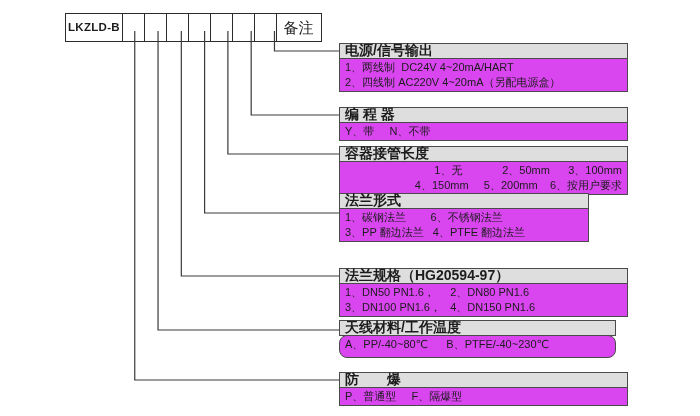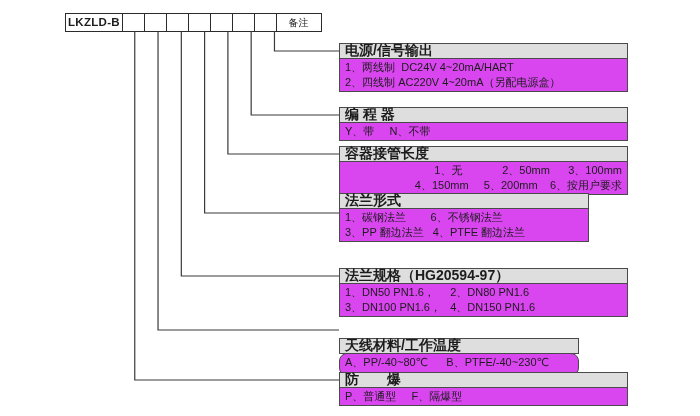--- a/index.html
+++ b/index.html
@@ -3,27 +3,27 @@
 <meta charset="utf-8">
 <style>
   html,body{margin:0;padding:0;background:#ffffff;}
   #canvas{
     position:relative;width:700px;height:416px;background:#ffffff;overflow:hidden;
     font-family:"Liberation Sans","DejaVu Sans",sans-serif;color:#1c1c1c;
   }
   
   .toprow{position:absolute;left:65px;top:13px;height:19px;display:flex;align-items:stretch;}
   .tbox{
-    box-sizing:border-box;border:1.5px solid #2b2b2b;background:#fff;height:19px;
+    box-sizing:border-box;border:1.5px solid #2b2b2b;background:#fff;height:29px;
     display:flex;align-items:center;justify-content:center;
     font-size:11.5px;line-height:11.5px;white-space:pre;
   }
   .tbox.model{width:58px;font-weight:bold;letter-spacing:.3px;}
   .tbox.cell{width:23.5px;margin-left:-1.5px;}
-  .tbox.remark{width:46px;margin-left:-1.5px;font-size:10px;}
+  .tbox.remark{width:46px;margin-left:-1.5px;font-size:15px;}
   
   #connectors{position:absolute;left:0;top:0;width:700px;height:416px;pointer-events:none;}
   
   .section{position:absolute;left:339px;width:289px;}
   .sec-header{
     box-sizing:border-box;height:16px;background:#dedede;border:1px solid #4a4a4a;
     font-size:14px;font-weight:bold;line-height:13.5px;padding:0 5px;white-space:pre;
     display:flex;align-items:center;
   }
   .sec-body{
@@ -85,21 +85,21 @@
           <div class="line">3、PP 翻边法兰   4、PTFE 翻边法兰</div>
         </div>
       </div>
       <div class="section" style="top: 268px; width: 289px;">
         <div class="sec-header">法兰规格（HG20594-97）</div>
         <div class="sec-body" style="min-height: 32px;">
           <div class="line">1、DN50 PN1.6，     2、DN80 PN1.6</div>
           <div class="line">3、DN100 PN1.6，   4、DN150 PN1.6</div>
         </div>
       </div>
-      <div class="section" style="top: 338px; width: 240px;">
+      <div class="section" style="top: 320px; width: 277px;">
         <div class="sec-header">天线材料/工作温度</div>
         <div class="sec-body" style="min-height: 23px; border-radius: 8px;">
           <div class="line">A、PP/-40~80℃      B、PTFE/-40~230℃</div>
         </div>
       </div>
       <div class="section" style="top: 372px; width: 289px;">
         <div class="sec-header">防　　爆</div>
         <div class="sec-body" style="min-height: 15px;">
           <div class="line">P、普通型     F、隔爆型</div>
         </div>

